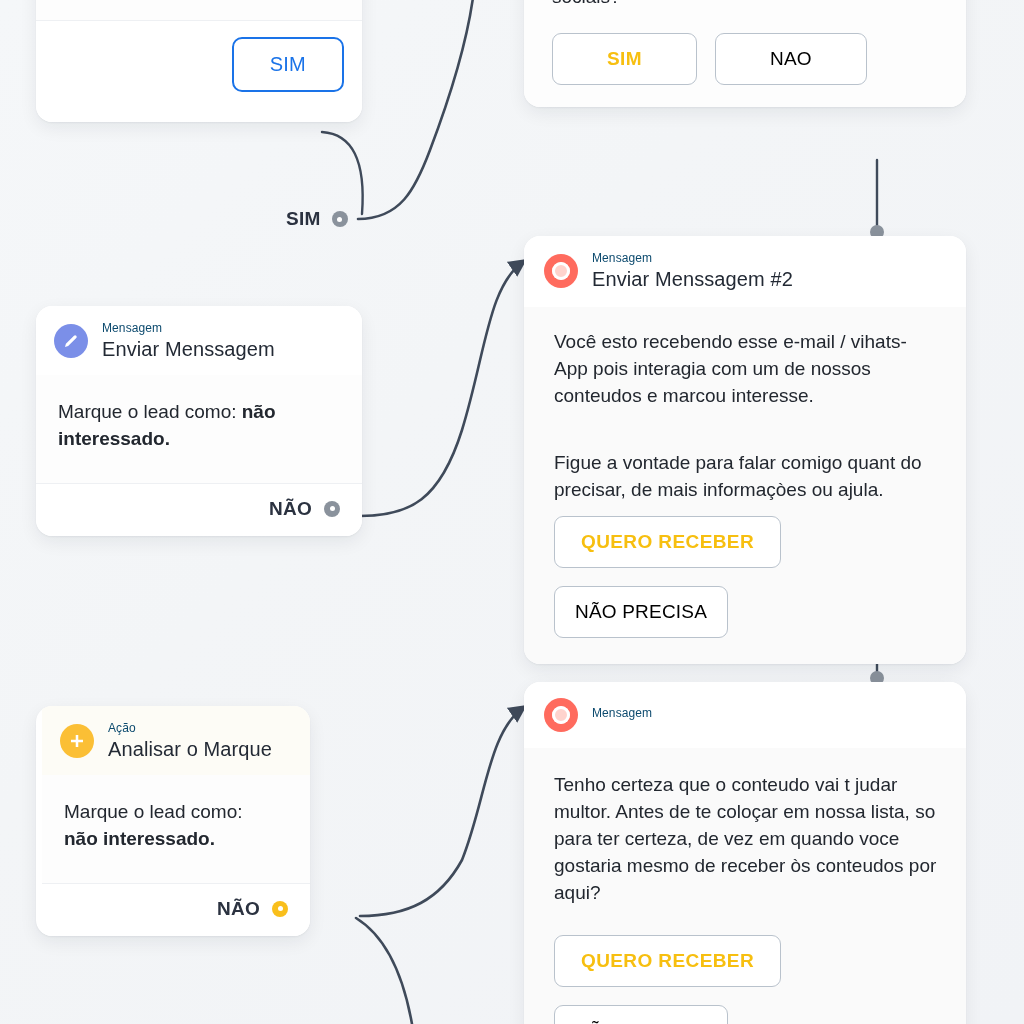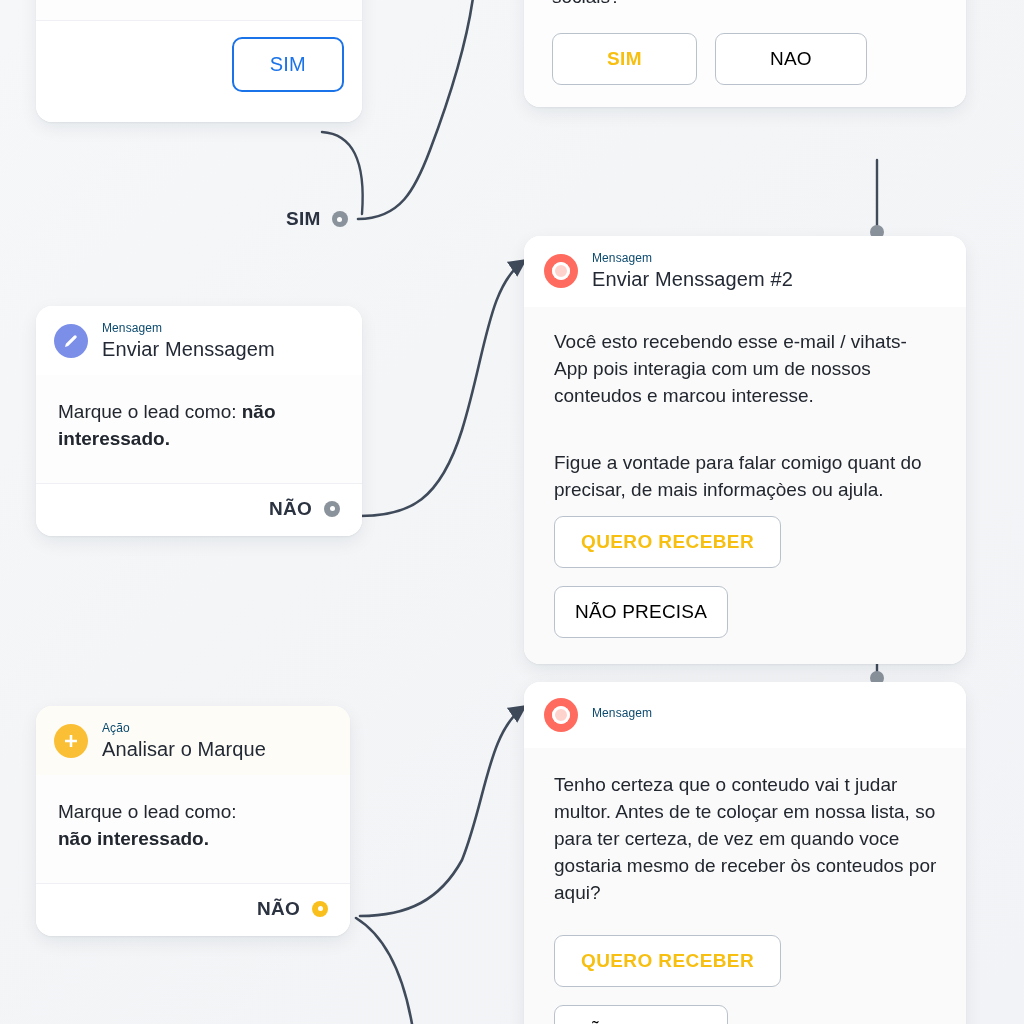--- a/index.html
+++ b/index.html
@@ -221,21 +221,21 @@
     <div class="node-body" style="padding:22px 28px 26px 30px; background:#fafafa;">
       <p style="margin-bottom:40px;">Você esto recebendo esse e-mail / vihats-App pois interagia com um de nossos conteudos e marcou interesse.</p>
       <p style="margin-bottom:12px;">Figue a vontade para falar comigo quant do precisar, de mais informaçòes ou ajula.</p>
       <div class="btn-row">
         <button class="flow-btn accent" style="padding:14px 26px;">QUERO RECEBER</button>
         <button class="flow-btn" style="padding:14px 20px;">NÃO PRECISA</button>
       </div>
     </div>
   </div>
 
-  <div class="node" style="left:36px; top:706px; width:314px;">
+  <div class="node" style="left:36px; top:706px; width:274px;padding-left:6px;">
     <div class="node-header tint-action">
       <span class="icon-badge plus">
         <svg width="18" height="18" viewBox="0 0 24 24" aria-hidden="true">
           <path d="M10.3 4h3.4v6.3H20v3.4h-6.3V20h-3.4v-6.3H4v-3.4h6.3V4z" fill="#ffffff"></path>
         </svg>
       </span>
       <span class="hdr-text">
         <span class="hdr-kind">Ação</span>
         <span class="hdr-title">Analisar o Marque</span>
       </span>

